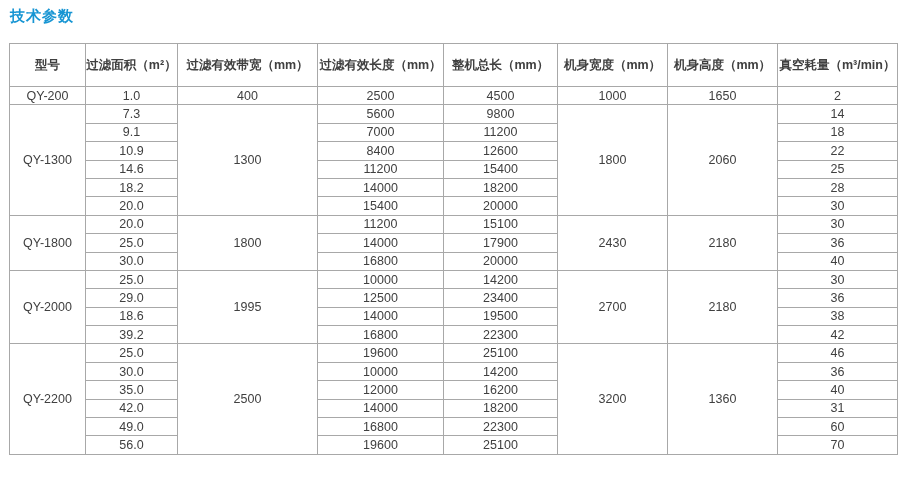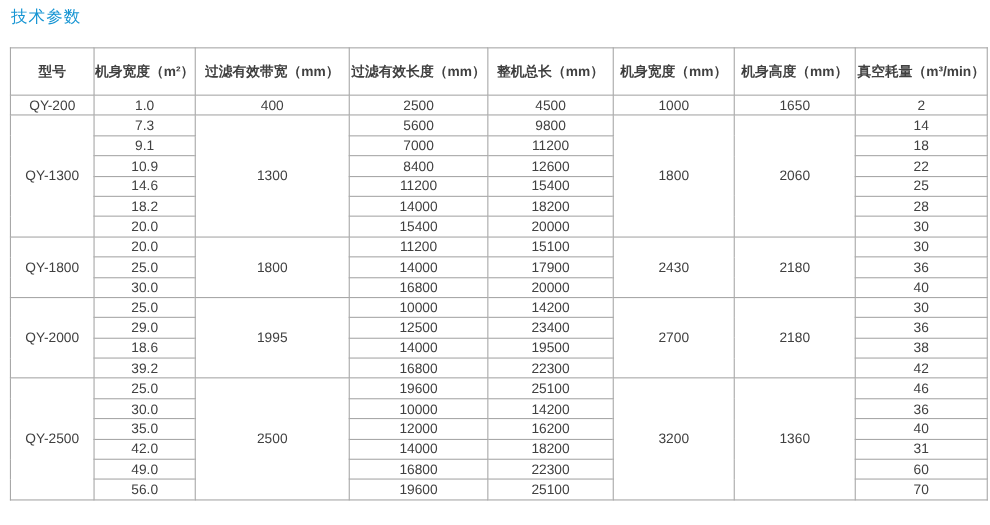--- a/index.html
+++ b/index.html
@@ -8,21 +8,21 @@
     padding: 0;
     background: #ffffff;
     width: 900px;
     height: 477px;
     overflow: hidden;
     font-family: "Liberation Sans", "DejaVu Sans", sans-serif;
   }
   .page-title {
     color: #1795d3;
     font-size: 15px;
-    font-weight: normal;
+    font-weight: bold;
     margin: 7px 0 12px 10px;
     letter-spacing: 1px;
     line-height: 18px;
   }
   table.params {
     border-collapse: collapse;
     table-layout: fixed;
     width: 888px;
     margin: 18px 0 0 9px;
   }
@@ -61,21 +61,21 @@
     <col style="width:140px">
     <col style="width:126px">
     <col style="width:114px">
     <col style="width:110px">
     <col style="width:110px">
     <col style="width:120px">
   </colgroup>
   <thead>
     <tr>
       <th>型号</th>
-      <th>机身宽度（m²）</th>
+      <th>过滤面积（m²）</th>
       <th>过滤有效带宽（mm）</th>
       <th>过滤有效长度（mm）</th>
       <th>整机总长（mm）</th>
       <th>机身宽度（mm）</th>
       <th>机身高度（mm）</th>
       <th>真空耗量（m³/min）</th>
     </tr>
   </thead>
   <tbody id="table-body">
       <tr>
@@ -172,21 +172,21 @@
         <td>19500</td>
         <td>38</td>
       </tr>
       <tr>
         <td>39.2</td>
         <td>16800</td>
         <td>22300</td>
         <td>42</td>
       </tr>
       <tr>
-        <td rowspan="6">QY-2500</td>
+        <td rowspan="6">QY-2200</td>
         <td>25.0</td>
         <td rowspan="6">2500</td>
         <td>19600</td>
         <td>25100</td>
         <td rowspan="6">3200</td>
         <td rowspan="6">1360</td>
         <td>46</td>
       </tr>
       <tr>
         <td>30.0</td>

